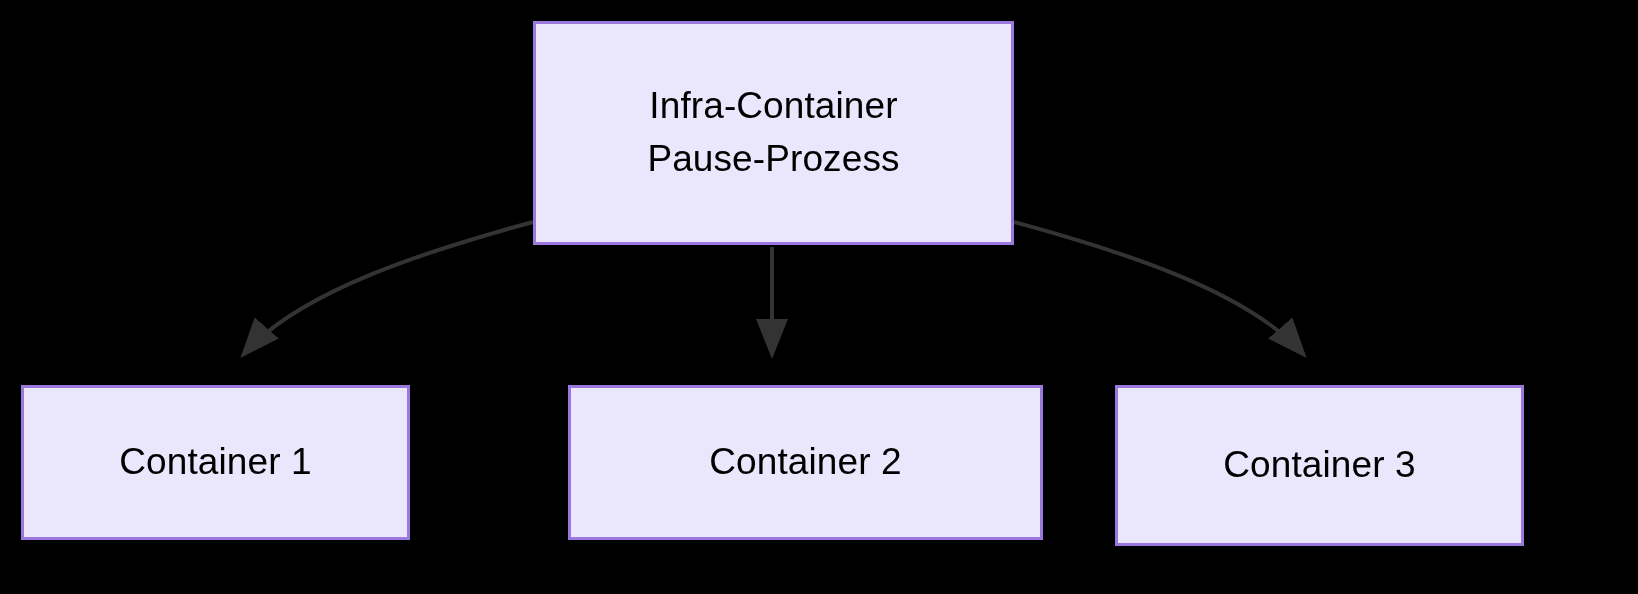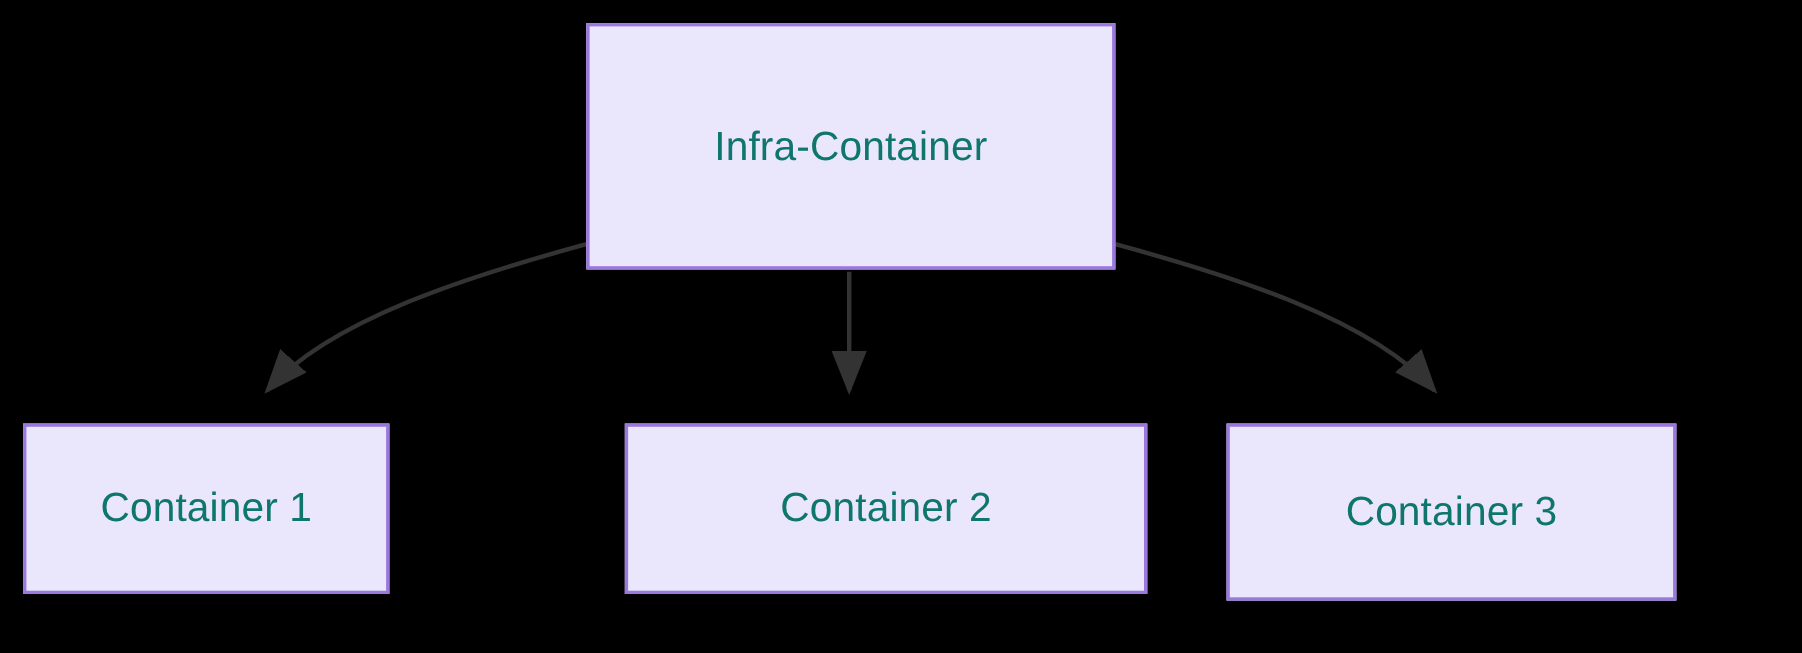--- a/index.html
+++ b/index.html
@@ -25,40 +25,40 @@
   }
   .node {
     position: absolute;
     box-sizing: border-box;
     background: #eae7fc;
     border: 3px solid #9a78dd;
     display: flex;
     flex-direction: column;
     align-items: center;
     justify-content: center;
-    color: #0f766e;
+    color: #000000;
     text-align: center;
     line-height: 1.42;
     letter-spacing: 0.1px;
   }
   .node-line {
     display: block;
     white-space: nowrap;
   }
   #node-root {
     left: 533px;
     top: 21px;
     width: 481px;
     height: 224px;
     font-size: 37px;
   }
   #node-c1 {
     left: 21px;
     top: 385px;
-    width: 333px;
+    width: 389px;
     height: 155px;
     font-size: 37px;
   }
   #node-c2 {
     left: 568px;
     top: 385px;
     width: 475px;
     height: 155px;
     font-size: 37px;
   }
@@ -84,20 +84,21 @@
 
     <path d="M 533,222 C 430,250 300,290 243,355" fill="none" stroke="#333333" stroke-width="4" marker-end="url(#arrowhead)"></path>
 
     <path d="M 772,247 L 772,355" fill="none" stroke="#333333" stroke-width="4" marker-end="url(#arrowhead)"></path>
 
     <path d="M 1014,222 C 1117,250 1247,290 1304,355" fill="none" stroke="#333333" stroke-width="4" marker-end="url(#arrowhead)"></path>
   </svg>
 
   <div class="node" id="node-root">
     <span class="node-line">Infra-Container</span>
+    <span class="node-line">Pause-Prozess</span>
   </div>
 
   <div class="node" id="node-c1">
     <span class="node-line">Container 1</span>
   </div>
 
   <div class="node" id="node-c2">
     <span class="node-line">Container 2</span>
   </div>
 

